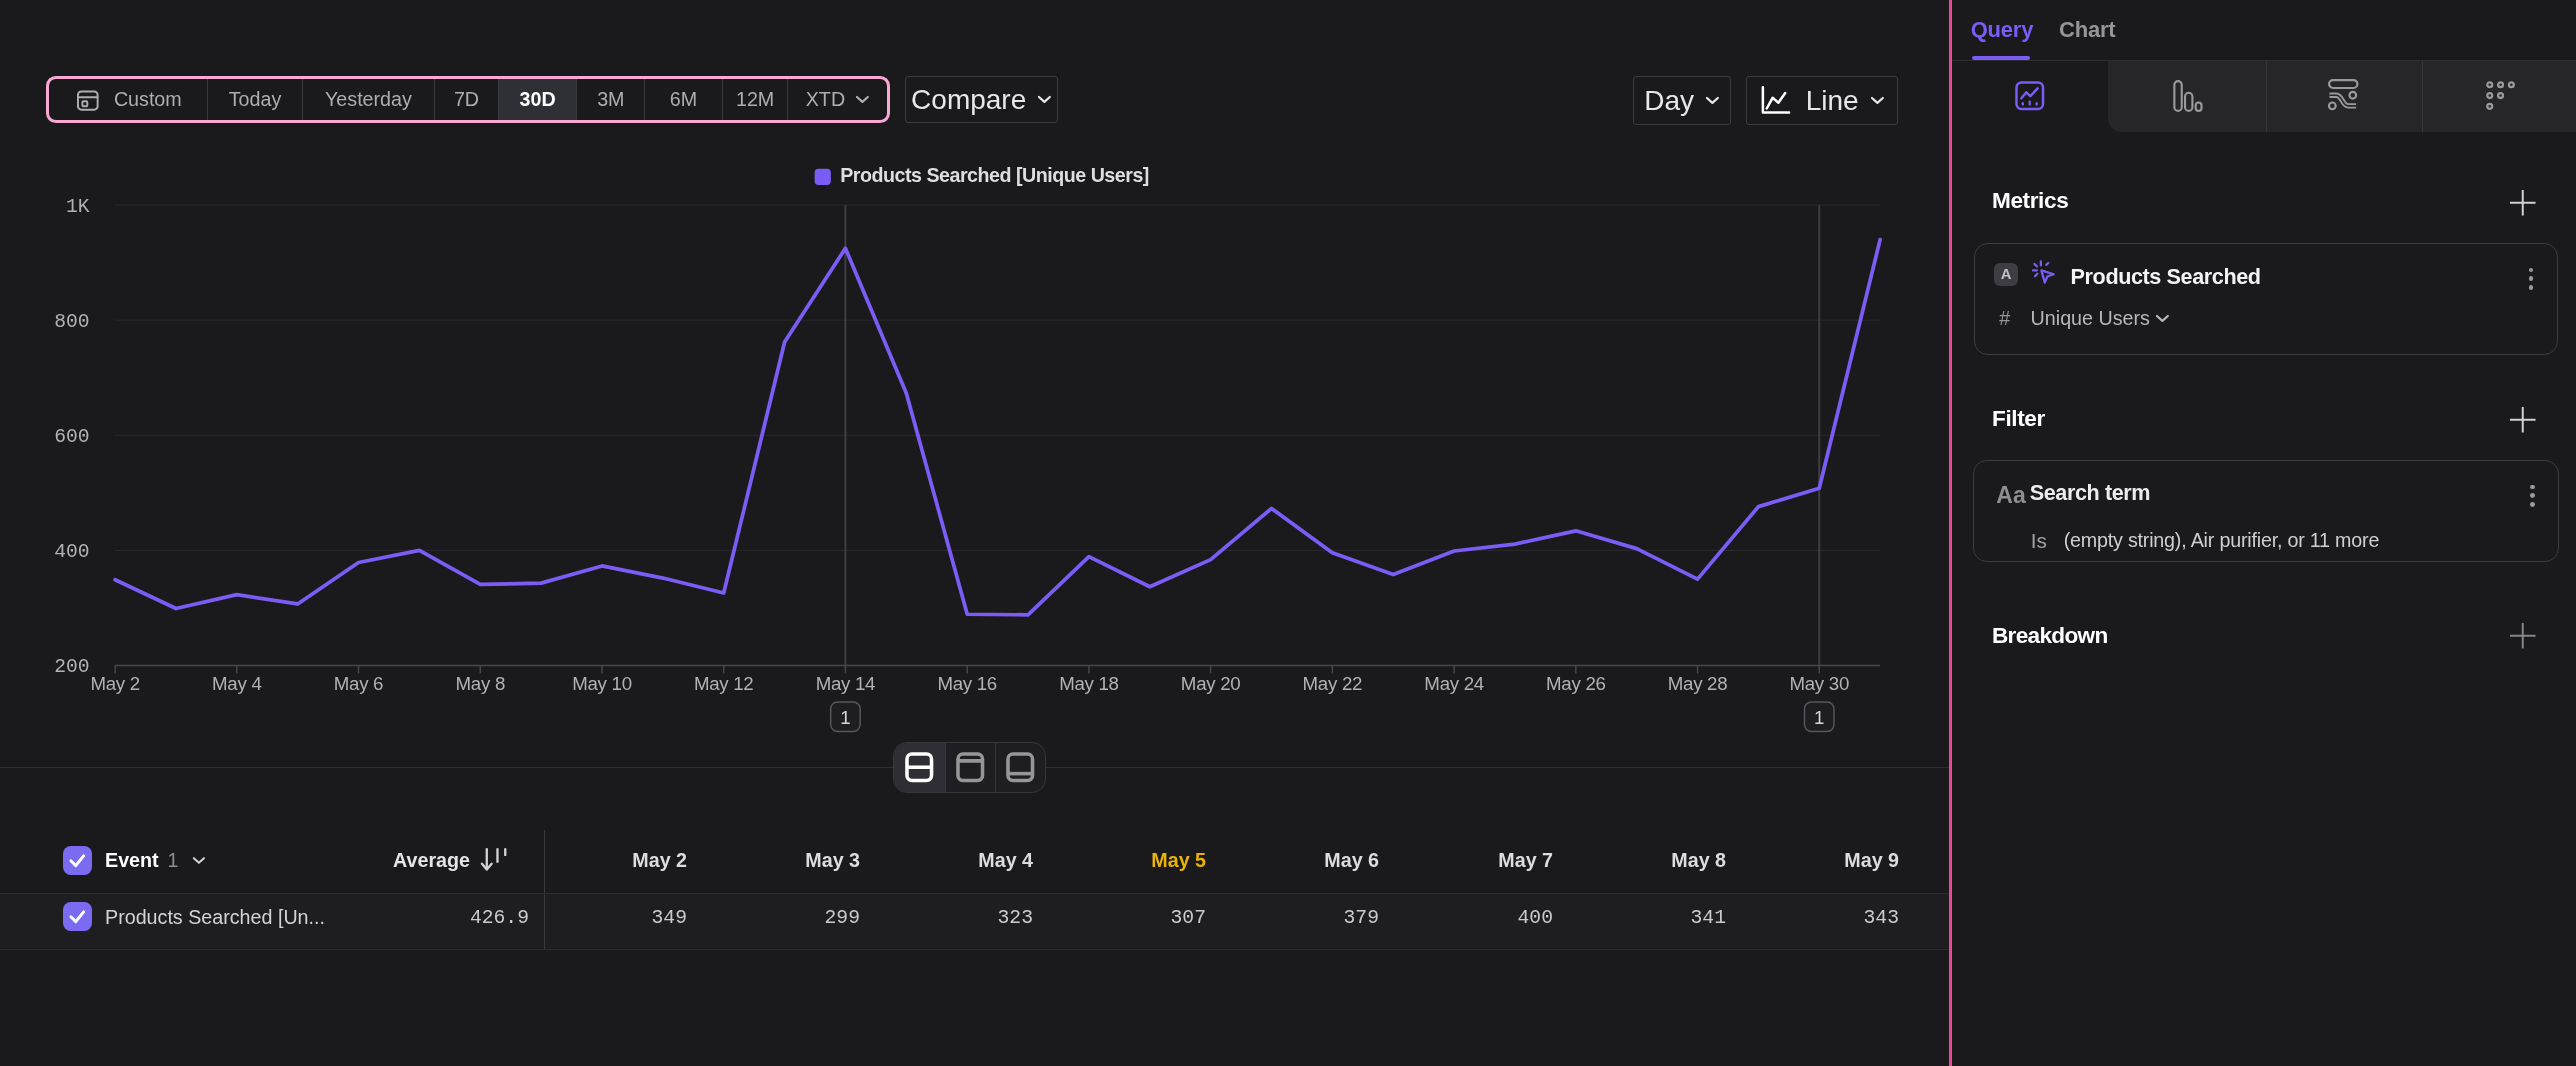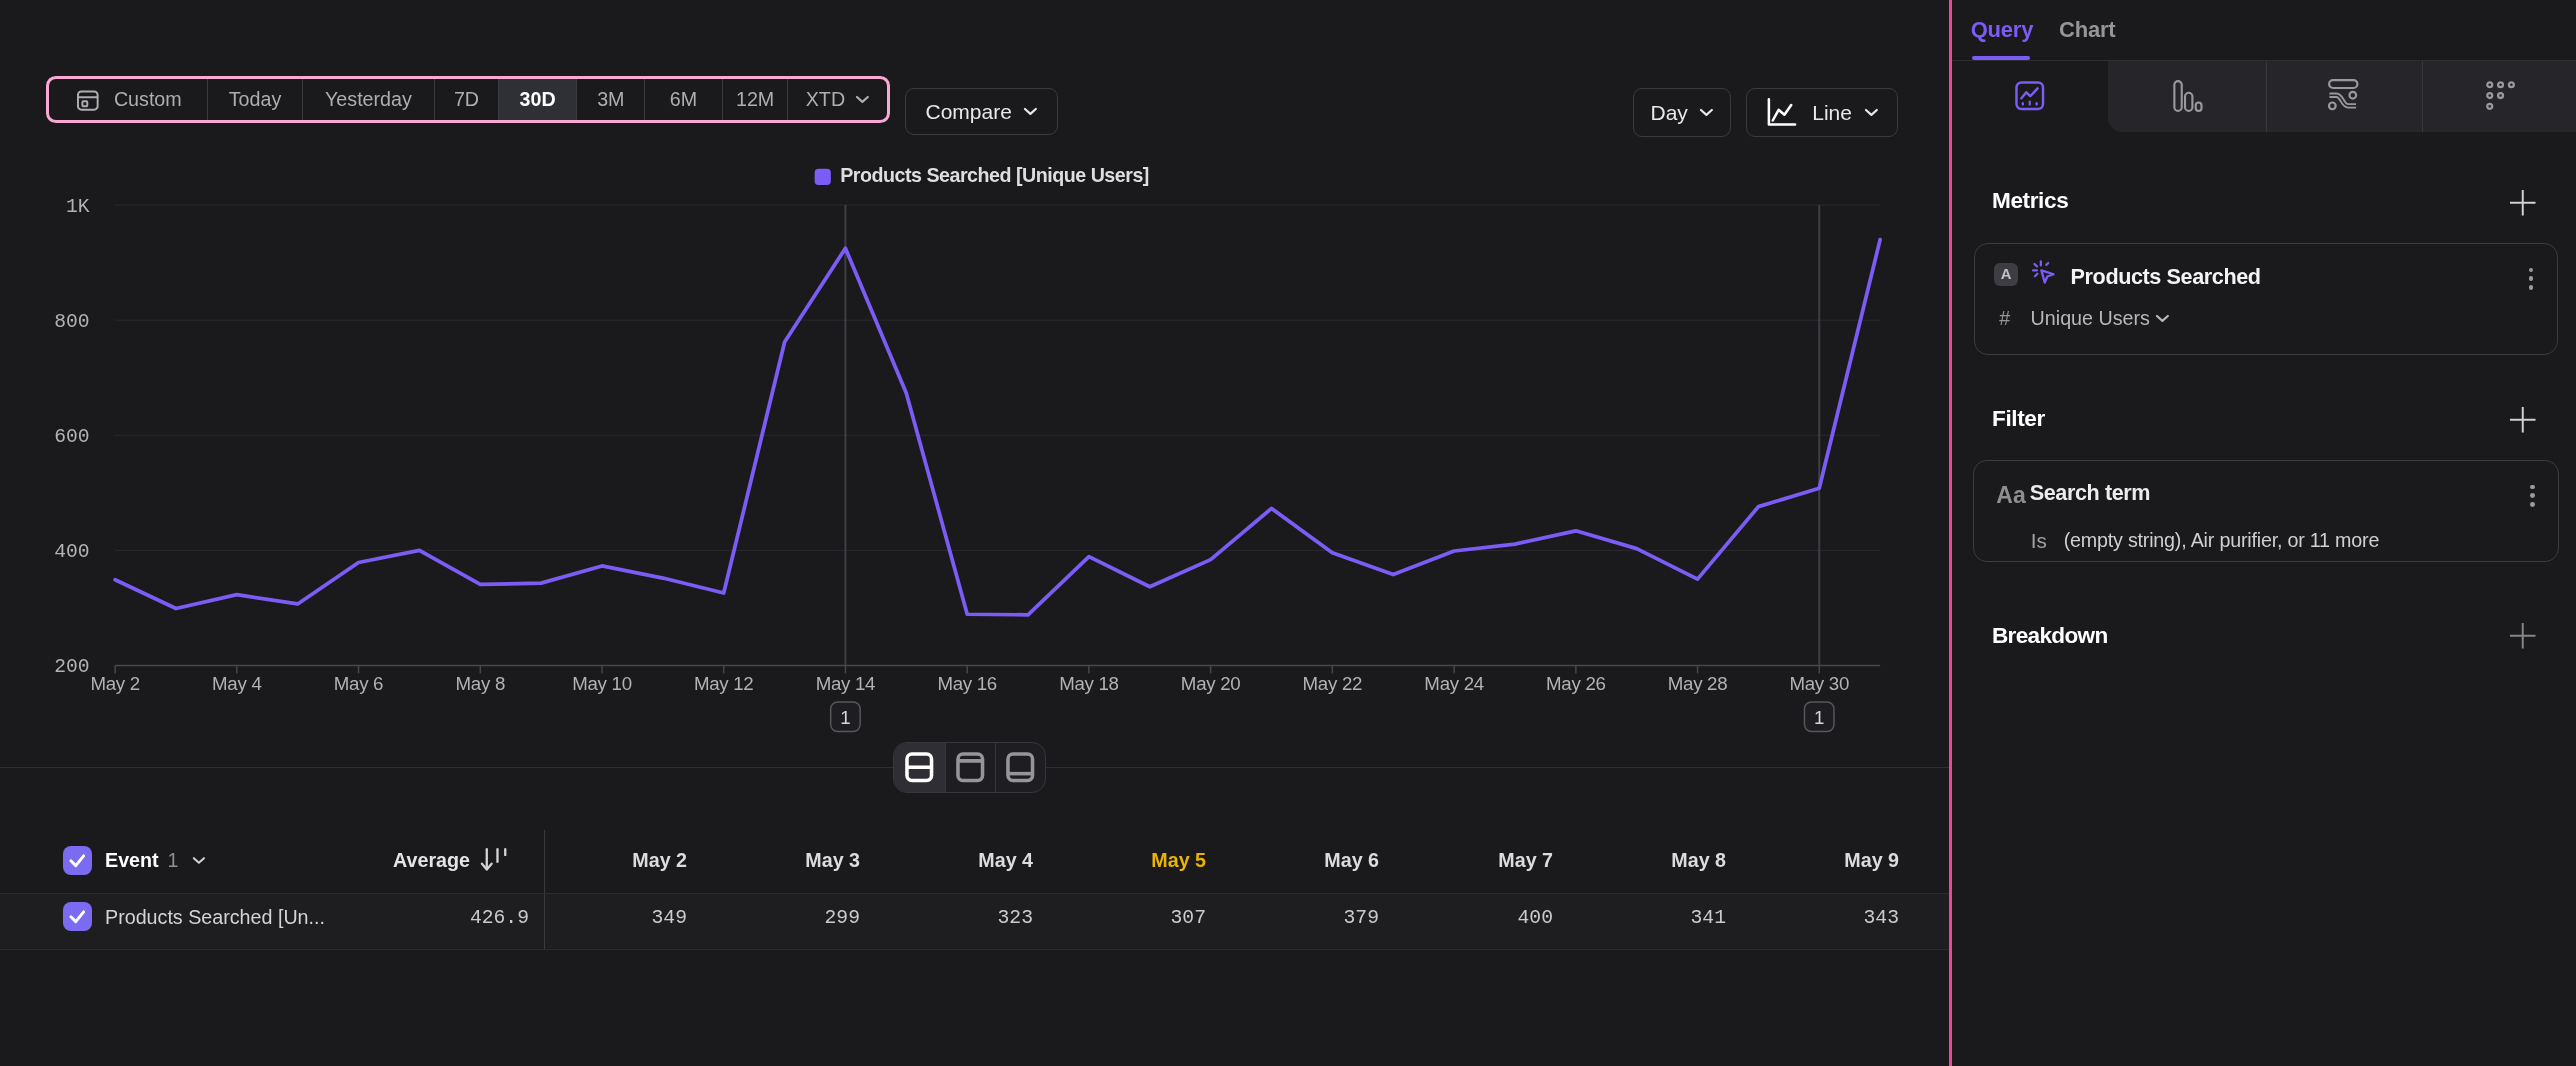--- a/index.html
+++ b/index.html
@@ -1,19 +1,19 @@
 <!DOCTYPE html>
 <html><head>
 <meta charset="utf-8">
 <style>
   * { margin:0; padding:0; box-sizing:border-box; }
   html,body { width:2576px; height:1067px; background:#1a1a1c; overflow:hidden; }
   body { position:relative; font-family:"Liberation Sans", sans-serif; }
   .abs { position:absolute; }
-  .btn { position:absolute; border:1px solid #3a3a40; border-radius:9px; display:flex; align-items:center; justify-content:center; color:#e8e8ea; font-size:21px;margin-top:12px; }
+  .btn { position:absolute; border:1px solid #3a3a40; border-radius:3px; display:flex; align-items:center; justify-content:center; color:#e8e8ea; font-size:28px; }
   .mono { font-family:"Liberation Mono", monospace; }
   .seg { display:flex; align-items:center; justify-content:center; color:#aeaeb2; font-size:19.7px; height:100%; border-right:1px solid #3a3a40; }
   .seg:last-child { border-right:none; }
   .hd { font-size:22.6px; font-weight:700; color:#fff; letter-spacing:-0.4px; }
   .card { position:absolute; border:1px solid #3c3c42; border-radius:13.8px; }
   .kebab { position:absolute; width:4.9px; }
   .kebab i { display:block; width:4.9px; height:4.9px; border-radius:50%; background:#9a9a9e; margin-bottom:3.9px; }
 </style>
 </head>
 <body>

